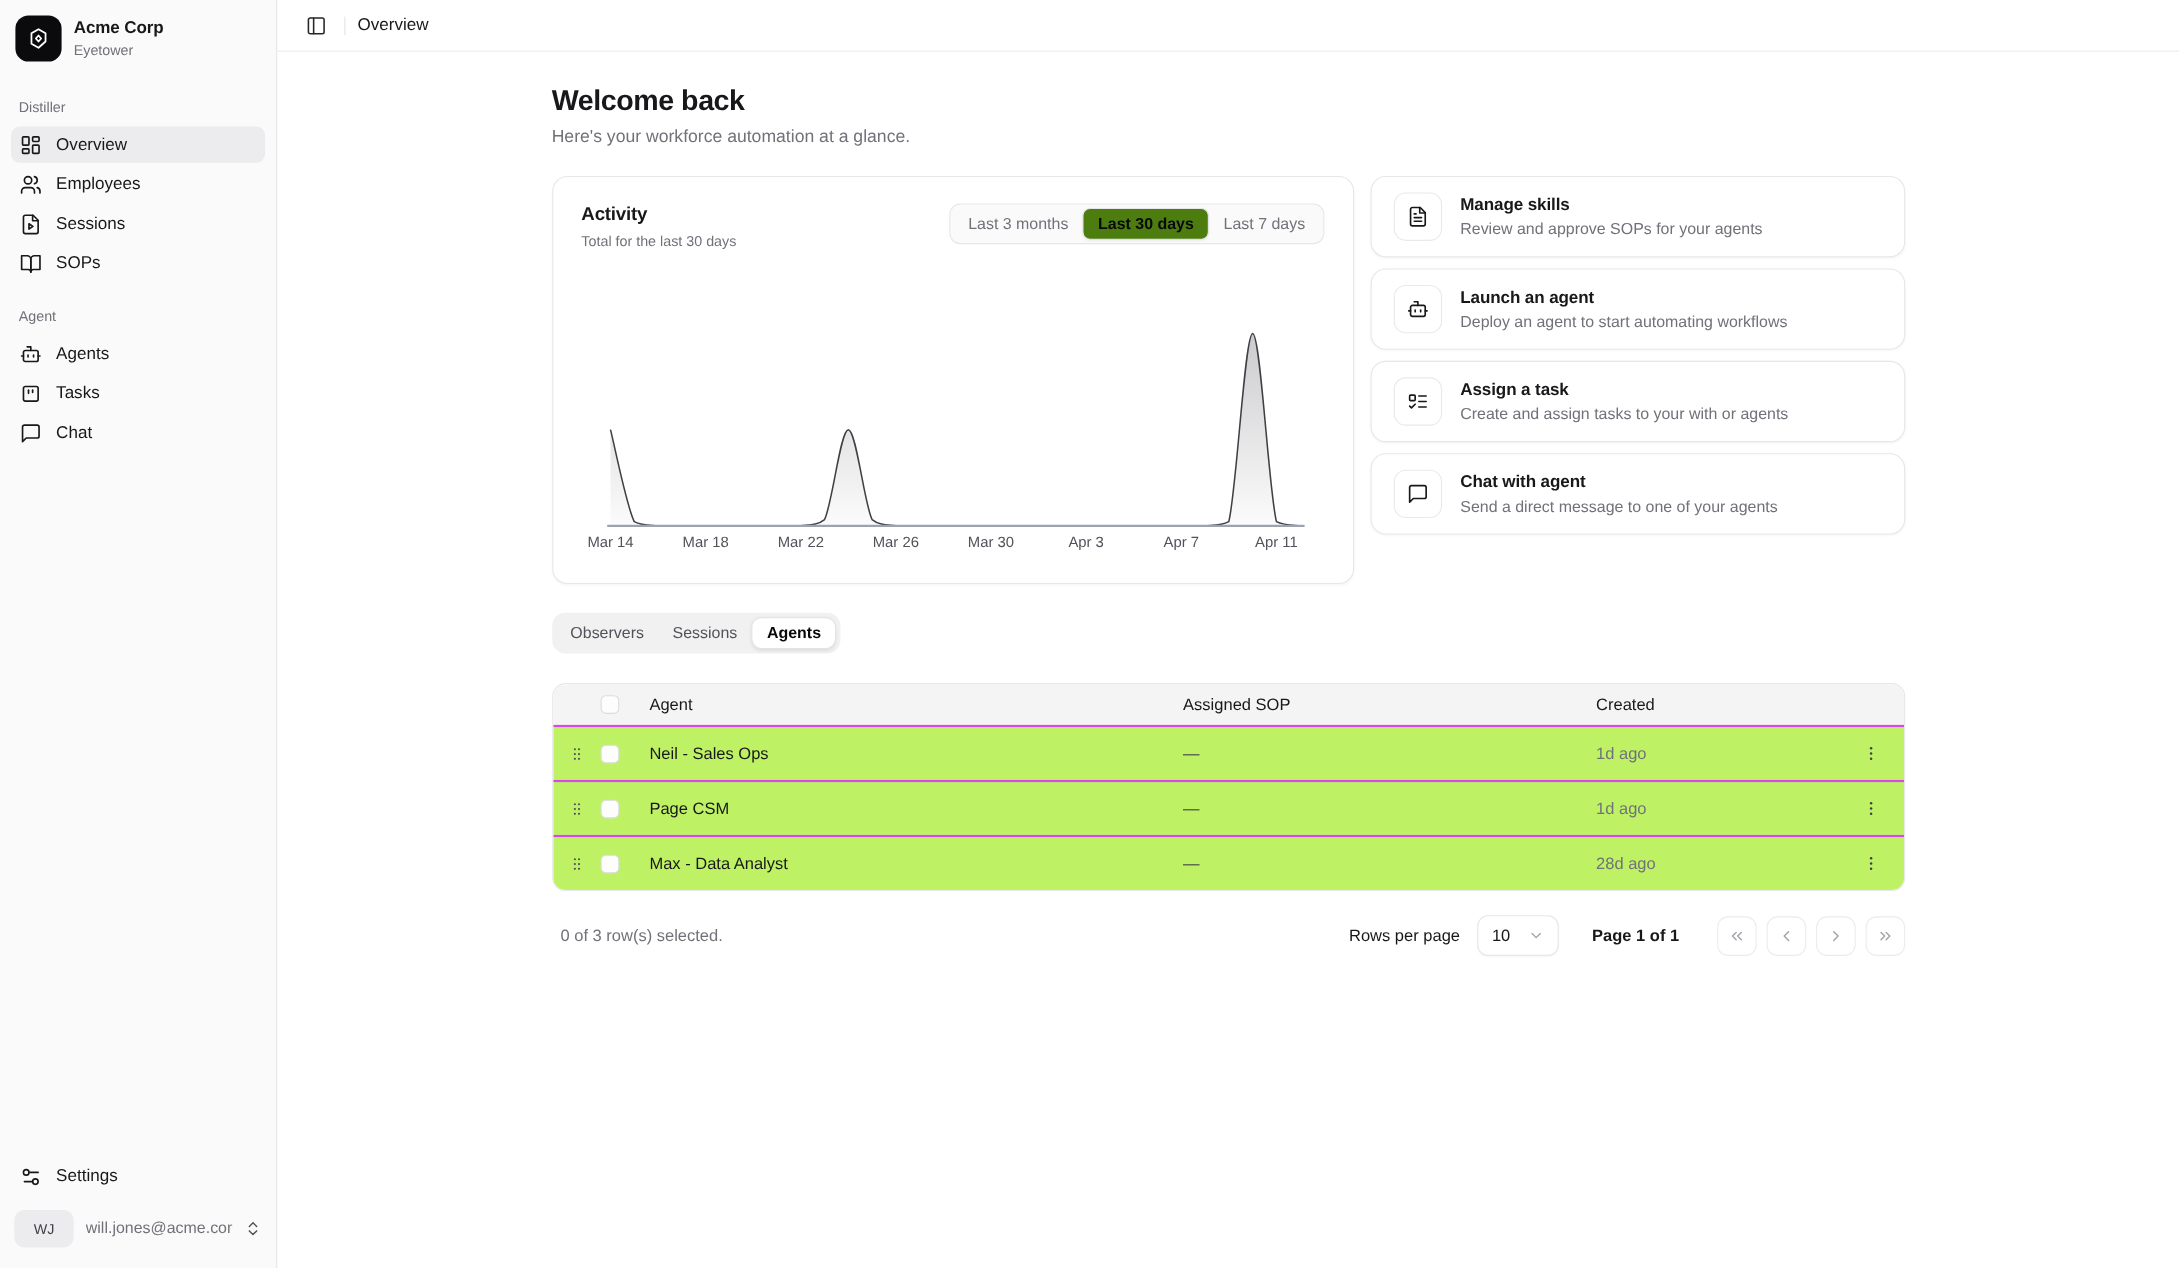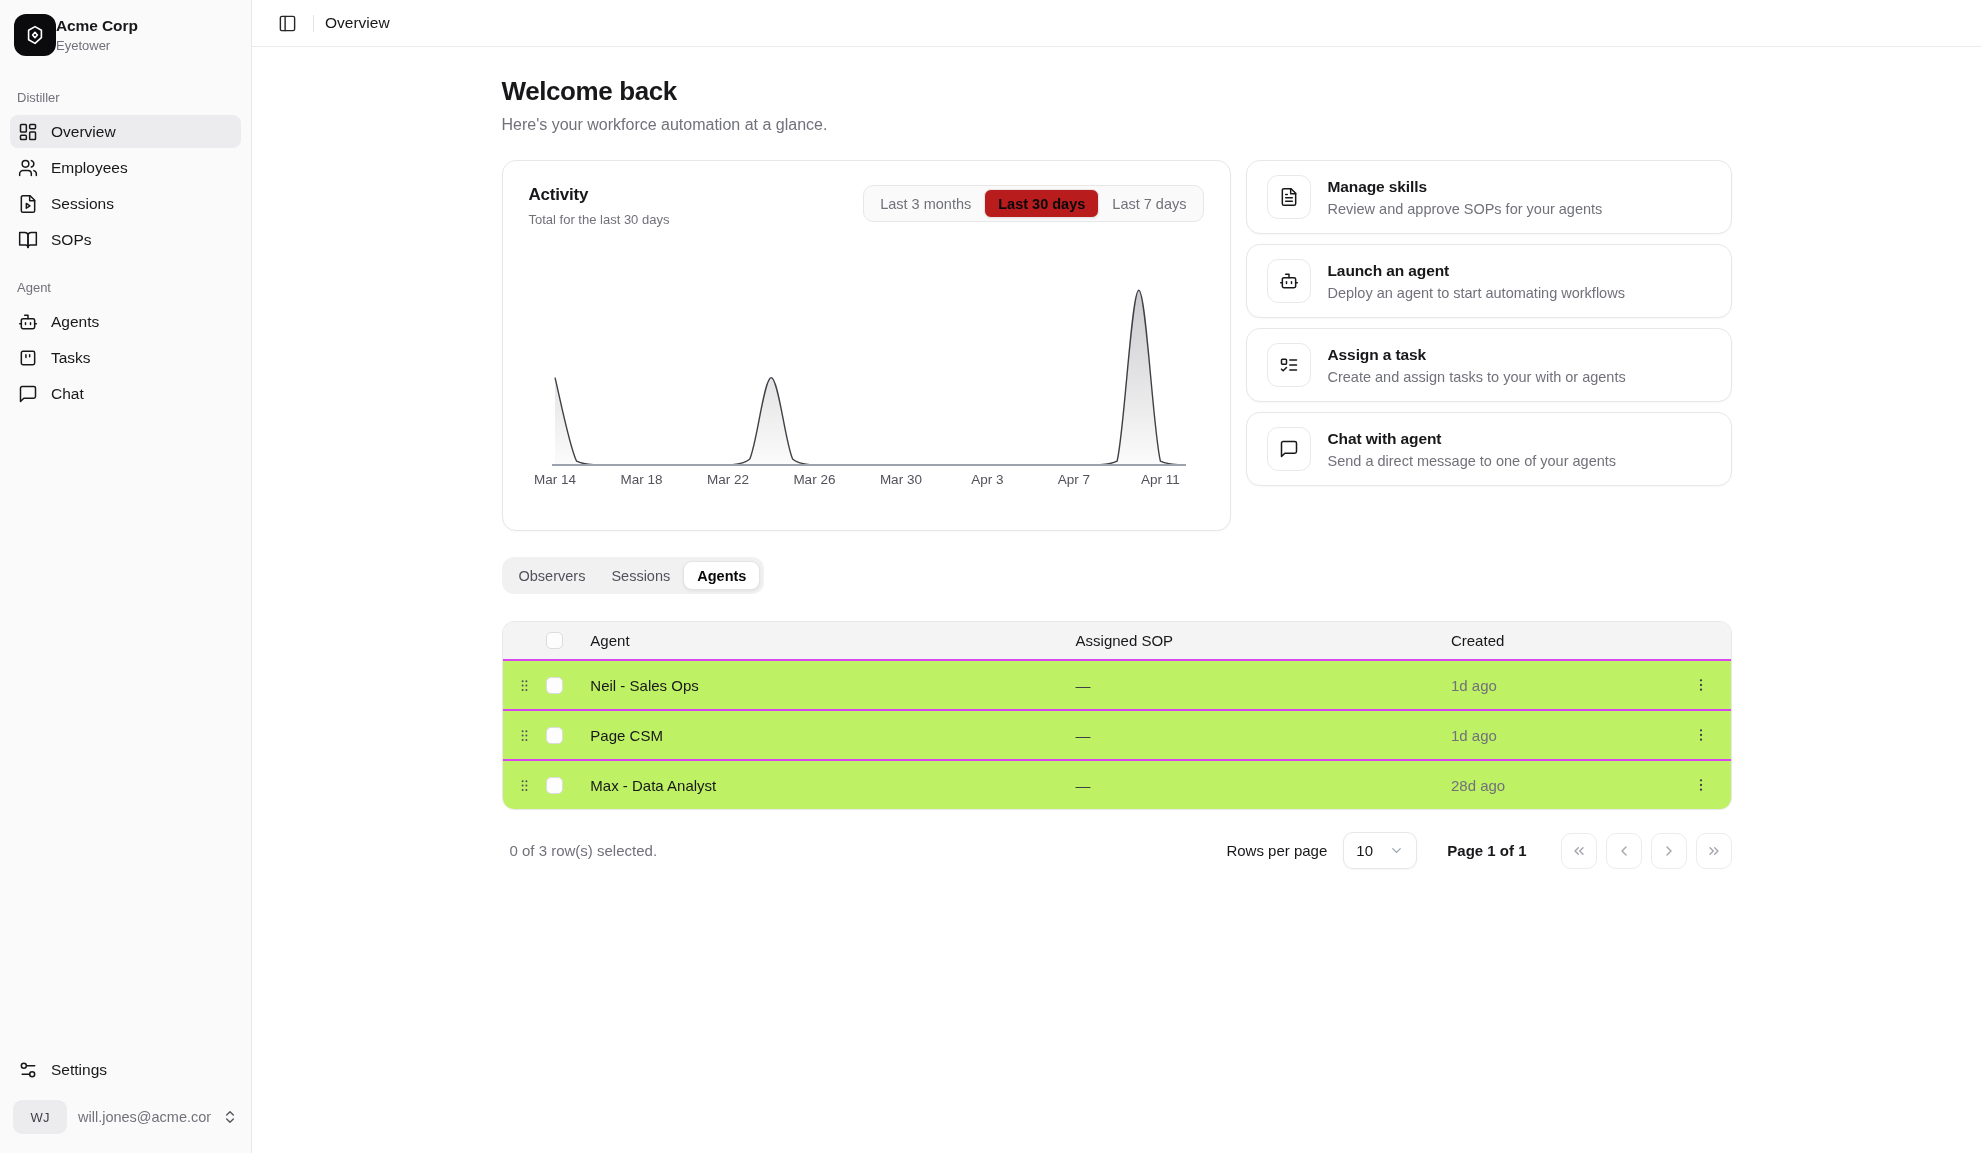--- a/index.html
+++ b/index.html
@@ -13,21 +13,21 @@
   }
   svg.ic { display:block; fill:none; stroke:currentColor; stroke-width:1.8; stroke-linecap:round; stroke-linejoin:round; }
   .app { display:flex; width:100%; height:100%; }
 
   
   .sidebar {
     width:252px; min-width:252px; height:100%;
     background:#fafafa; border-right:1px solid #e7e7e9;
     display:flex; flex-direction:column; padding:10px 10px 14px;
   }
-  .brand { display:flex; align-items:center; padding:4px 4px; border-radius:10px; cursor:pointer; }
+  .brand { display:flex; align-items:center; gap:11px; padding:4px 4px; border-radius:10px; cursor:pointer; }
   .brand-logo { width:42px; height:42px; min-width:42px; background:#0b0b0d; border-radius:12px; display:flex; align-items:center; justify-content:center; color:#fff; }
   .brand-name { font-size:15.5px; font-weight:700; letter-spacing:-0.1px; }
   .brand-sub { font-size:13px; color:#71717a; margin-top:3px; }
   .nav-section { margin-top:24px; display:flex; flex-direction:column; gap:3px; }
   .nav-section.first { margin-top:30px; }
   .section-label { font-size:13px; color:#71717a; padding:0 7px; margin-bottom:7px; }
   .nav-item { display:flex; align-items:center; gap:13px; height:33px; padding:0 8px; border-radius:8px; font-size:15.5px; color:#18181b; cursor:pointer; }
   .nav-item.active { background:#ececee; }
   .nav-item svg { width:20px; height:20px; color:#18181b; }
   .sidebar-bottom { margin-top:auto; }
@@ -44,27 +44,27 @@
   .breadcrumb { font-size:15.5px; font-weight:500; }
 
   .content { flex:1; overflow:auto; }
   .container { width:1230px; margin:0 auto; padding-top:29px; }
   .page-title { font-size:26px; font-weight:700; letter-spacing:-0.4px; margin:0; }
   .page-sub { margin-top:9px; font-size:16px; color:#71717a; }
 
   .dash-row { display:flex; gap:15px; margin-top:26px; align-items:stretch; }
 
   
-  .activity-card { width:729px; height:371px; border:1px solid #e7e7e9; border-radius:14px; padding:24px 26px 40px; display:flex; flex-direction:column; box-shadow:0 1px 2px rgba(0,0,0,0.03); background:#fff; }
+  .activity-card { width:729px; height:371px; border:1px solid #e7e7e9; border-radius:14px; padding:24px 26px 26px; display:flex; flex-direction:column; box-shadow:0 1px 2px rgba(0,0,0,0.03); background:#fff; }
   .activity-head { display:flex; justify-content:space-between; align-items:flex-start; }
   .activity-title { font-size:17px; font-weight:700; letter-spacing:-0.2px; }
   .activity-sub { font-size:13px; color:#71717a; margin-top:7px; }
   .range-tabs { display:flex; align-items:center; background:#fafafa; border:1px solid #e7e7e9; border-radius:10px; padding:3px; height:37px; }
   .range-tab { height:29px; padding:0 13px; display:flex; align-items:center; border-radius:7px; font-size:14.5px; color:#71717a; cursor:pointer; white-space:nowrap; }
-  .range-tab.selected { background:#b91c1c; border:1px solid #e7e7e9; color:#09090b; font-weight:600; box-shadow:0 1px 2px rgba(0,0,0,0.06); }
+  .range-tab.selected { background:#4d7c0f; border:1px solid #e7e7e9; color:#09090b; font-weight:600; box-shadow:0 1px 2px rgba(0,0,0,0.06); }
   .chart-wrap { margin-top:auto; margin-bottom:0; }
 
   
   .actions-col { display:flex; flex-direction:column; gap:10px; width:486px; }
   .action-card { height:74px; border:1px solid #e7e7e9; border-radius:14px; background:#fff; display:flex; align-items:center; gap:17px; padding:0 20px; cursor:pointer; box-shadow:0 1px 2px rgba(0,0,0,0.03); }
   .action-icon { width:44px; height:44px; min-width:44px; border:1px solid #e9e9eb; border-radius:11px; display:flex; align-items:center; justify-content:center; color:#18181b; background:#fff; }
   .action-icon svg { width:20px; height:20px; }
   .action-title { font-size:15.5px; font-weight:700; letter-spacing:-0.1px; }
   .action-desc { font-size:14.5px; color:#71717a; margin-top:5px; }
 

